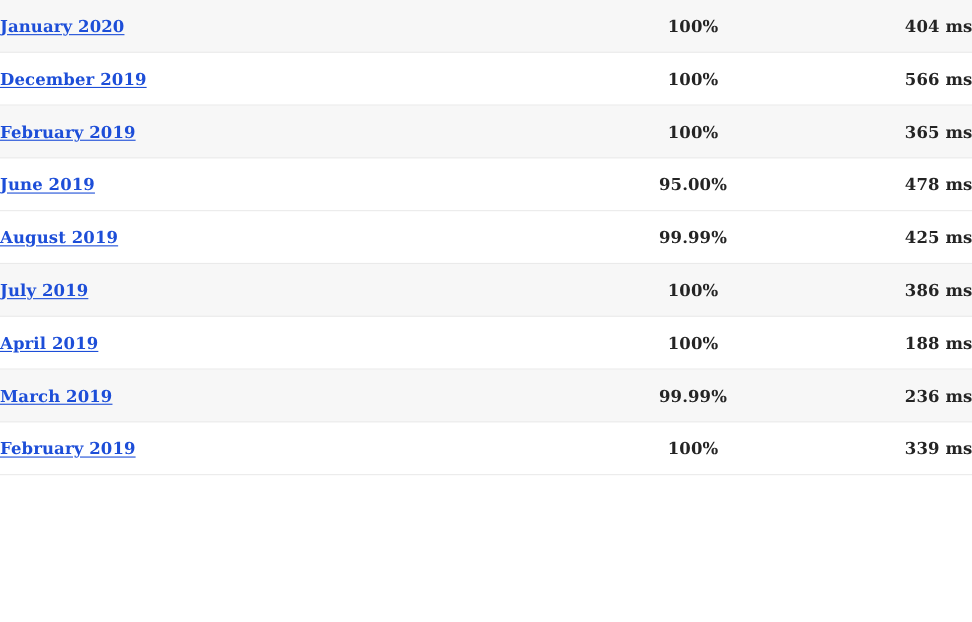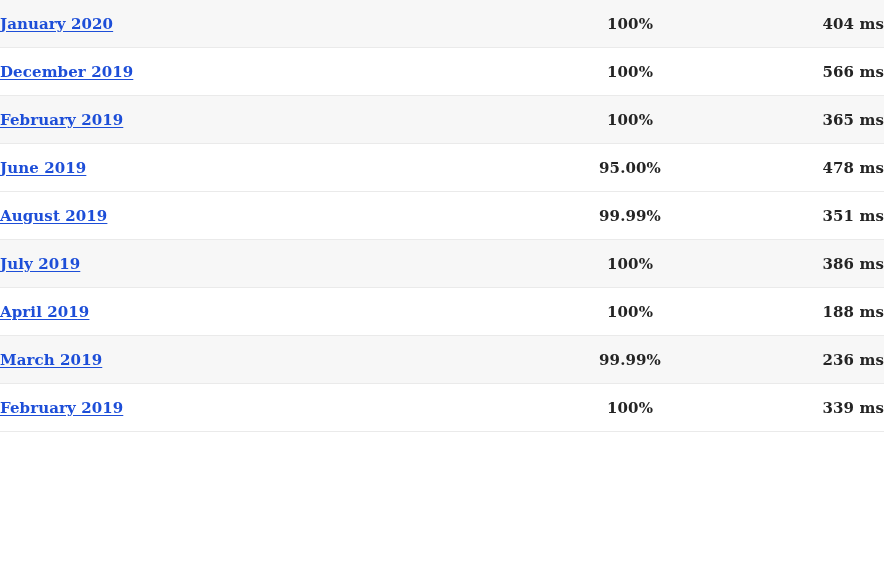--- a/index.html
+++ b/index.html
@@ -98,21 +98,21 @@
         <td class="cell-resp">365 ms</td>
       </tr>
       <tr class="row-even">
         <td class="cell-month"><span class="month-link">June 2019</span></td>
         <td class="cell-uptime">95.00%</td>
         <td class="cell-resp">478 ms</td>
       </tr>
       <tr class="row-even">
         <td class="cell-month"><span class="month-link">August 2019</span></td>
         <td class="cell-uptime">99.99%</td>
-        <td class="cell-resp">351 ms</td>
+        <td class="cell-resp">425 ms</td>
       </tr>
       <tr class="row-odd">
         <td class="cell-month"><span class="month-link">July 2019</span></td>
         <td class="cell-uptime">100%</td>
         <td class="cell-resp">386 ms</td>
       </tr>
       <tr class="row-even">
         <td class="cell-month"><span class="month-link">April 2019</span></td>
         <td class="cell-uptime">100%</td>
         <td class="cell-resp">188 ms</td>

